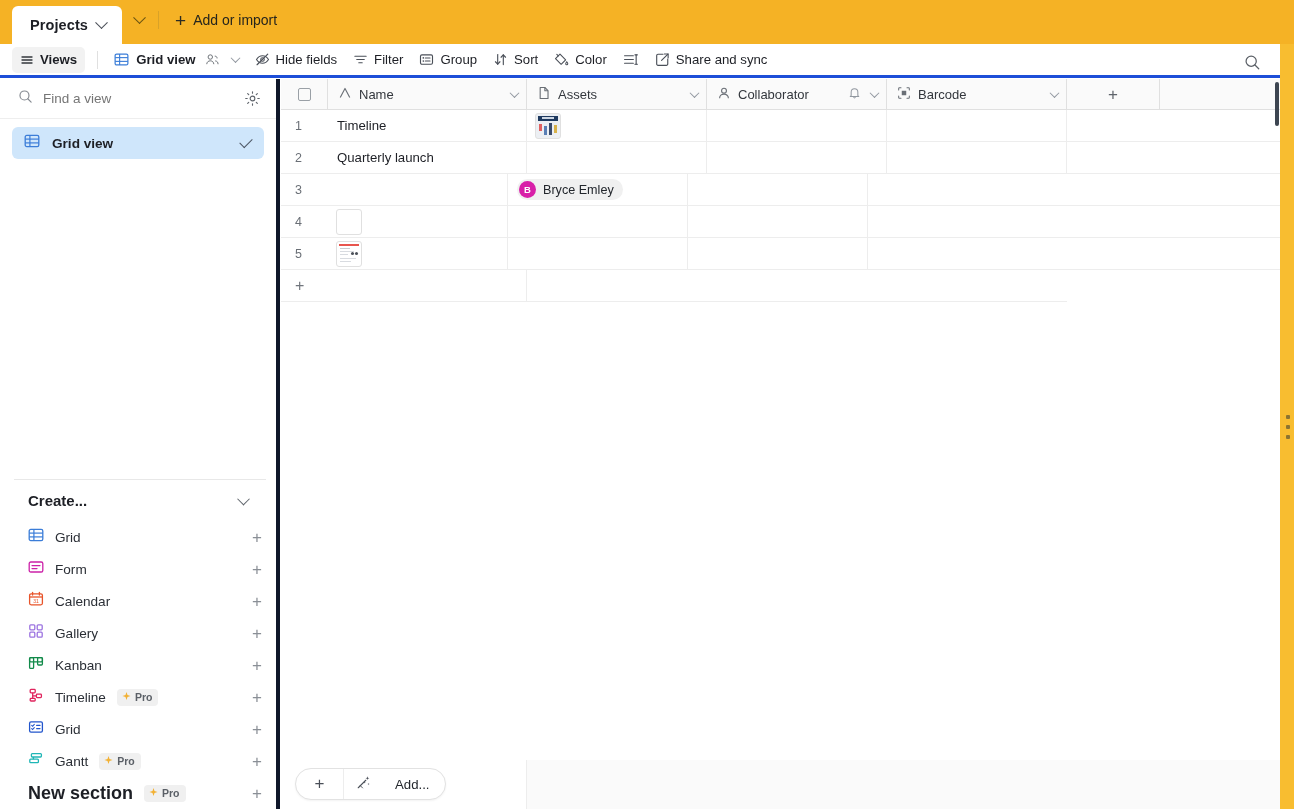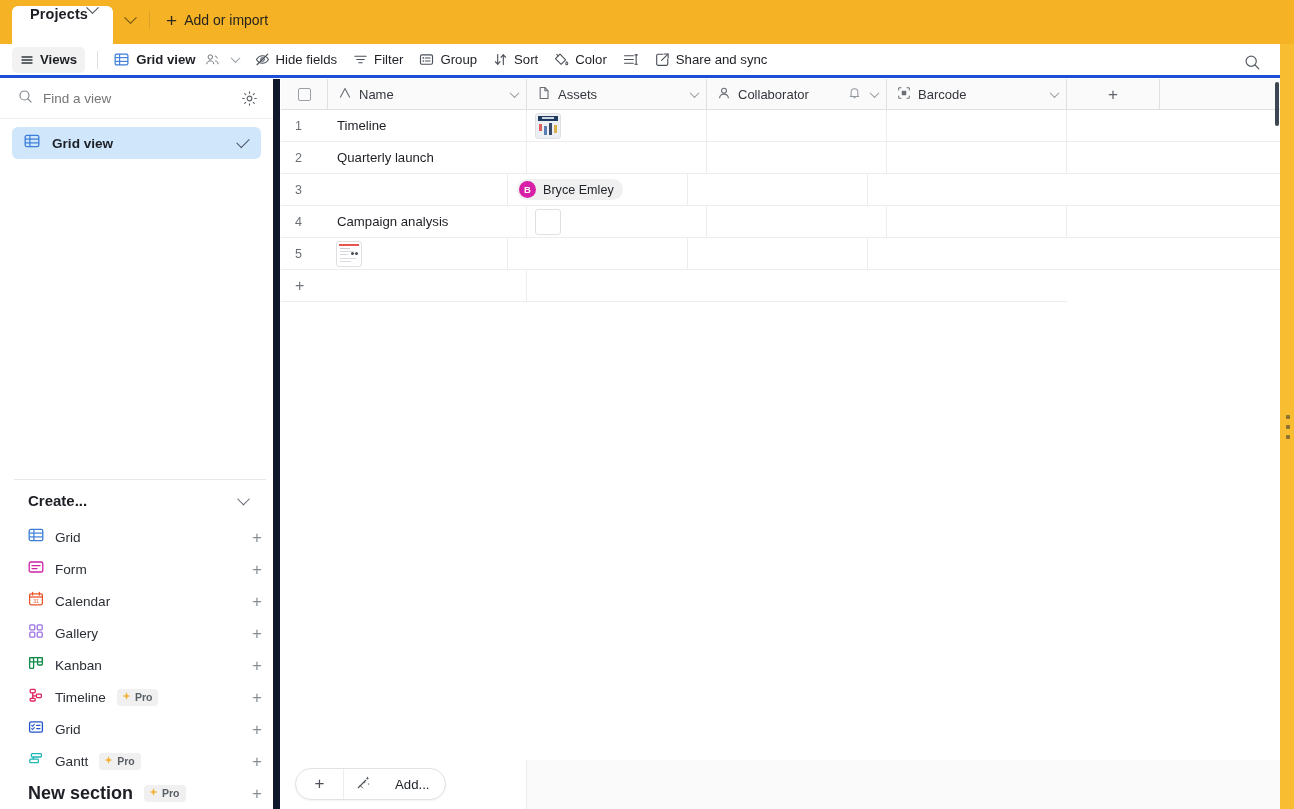--- a/index.html
+++ b/index.html
@@ -16,22 +16,23 @@
   #topbar {
     position: absolute; left: 0; top: 0; width: 1294px; height: 44px;
     background: #f5b225;
     display: flex; align-items: flex-end;
   }
   #tab-projects {
     margin-left: 12px;
     height: 38px;
     background: #ffffff;
     border-radius: 6px 6px 0 0;
-    display: flex; 
+    display: flex; align-items: center;
     padding: 0 16px 0 18px;
+    gap: 9px;
     cursor: pointer;
   }
   #tab-projects .tab-label {
     font-size: 14.5px; font-weight: 700; color: #1d1f25; letter-spacing: .1px;
   }
   .chev {
     display: inline-block; width: 9px; height: 9px;
     border-right: 1.6px solid #4a4f58; border-bottom: 1.6px solid #4a4f58;
     transform: rotate(45deg) translate(-2px,-2px);
   }
@@ -76,21 +77,21 @@
   #search-btn {
     position: absolute; right: 16px; top: 6px;
     width: 24px; height: 24px; display: flex; align-items: center; justify-content: center;
     cursor: pointer; border-radius: 4px;
   }
 
   
   #sidebar {
     position: absolute; left: 0; top: 79px; width: 280px; height: 730px;
     background: #ffffff;
-    border-right: 7px solid #0f172a;
+    border-right: 4px solid #0f172a;
   }
   #view-search {
     display: flex; align-items: center; height: 40px;
     padding: 0 14px 0 18px; gap: 10px;
     border-bottom: 1px solid #eeeeee;
     margin: 0 0 0 0;
   }
   #view-search .vs-input {
     flex: 1; font-size: 13.5px; color: #7a7f87; border: none; outline: none;
     background: transparent; font-family: "Liberation Sans", sans-serif;
@@ -722,21 +723,20 @@
       <span class="collab-chip">
         <span class="collab-avatar" style="background:#d81fa8">B</span>
         <span class="collab-name">Bryce Emley</span>
       </span>
     </div>
     <div class="gr-barcode"></div>
   </div>
 
   <div class="grid-row">
     <div class="gr-num">4</div>
-    <div class="gr-name">Campaign analysis</div>
     <div class="gr-assets">
       <span class="thumb thumb-blank"></span>
     </div>
     <div class="gr-collab"></div>
     <div class="gr-barcode"></div>
   </div>
 
   <div class="grid-row">
     <div class="gr-num">5</div>
     <div class="gr-assets">

